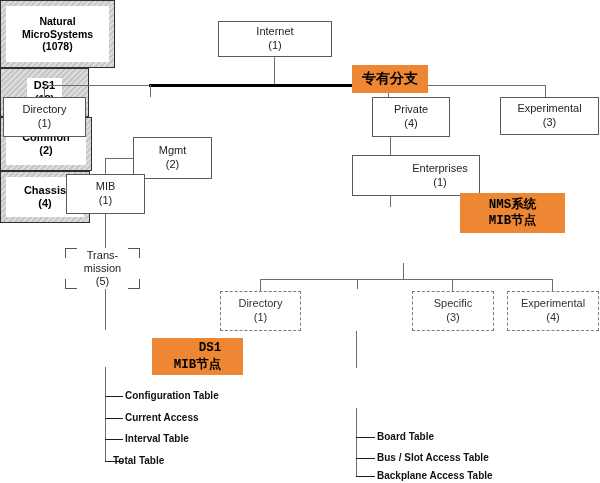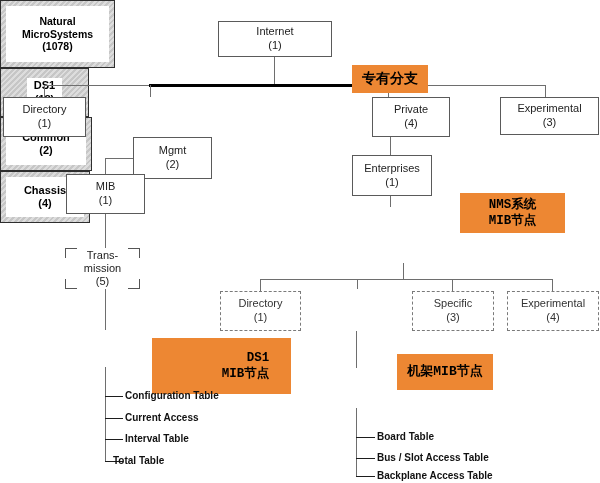--- a/index.html
+++ b/index.html
@@ -87,21 +87,21 @@
 (4)</span>
   </div>
   <div class="box" style="left:500px;top:97px;width:97px;height:36px;">
     <span class="lbl">Experimental
 (3)</span>
   </div>
   <div class="box" style="left:66px;top:174px;width:77px;height:38px;">
     <span class="lbl">MIB
 (1)</span>
   </div>
-  <div class="box" style="left:352px;top:155px;width:78px;height:39px;">
+  <div class="box" style="left:352px;top:155px;width:78px;height:39px;padding-left:48px;">
     <span class="lbl">Enterprises
 (1)</span>
   </div>
 
   <div class="bracket" style="left:65px;top:248px;width:75px;height:41px;">
     <span class="corner tl"></span>
     <span class="corner tr"></span>
     <span class="corner bl"></span>
     <span class="corner br"></span>
     <span class="lbl">Trans-
@@ -148,26 +148,23 @@
 (4)</span>
   </div>
 
   <div class="badge" style="left:352px;top:65px;width:76px;height:28px;font-size:14px;">
     <span class="lbl">专有分支</span>
   </div>
   <div class="badge" style="left:460px;top:193px;width:105px;height:40px;font-size:12.5px;">
     <span class="lbl">NMS系统
 MIB节点</span>
   </div>
-  <div class="badge" style="left:152px;top:338px;width:91px;height:56px;font-size:12.5px;padding-left:48px;">
+  <div class="badge" style="left:152px;top:338px;width:91px;height:37px;font-size:12.5px;">
     <span class="lbl">DS1
 MIB节点</span>
-  </div>
-  <div class="badge" style="left:397px;top:354px;width:96px;height:36px;font-size:13px;">
-    <span class="lbl">机架MIB节点</span>
   </div>
 
   <div class="leaf" style="left:125px;top:390px;">Configuration Table</div>
   <div class="leaf" style="left:125px;top:412px;">Current Access</div>
   <div class="leaf" style="left:125px;top:433px;">Interval Table</div>
   <div class="leaf" style="left:113px;top:455px;">Total Table</div>
   <div class="leaf" style="left:377px;top:431px;">Board Table</div>
   <div class="leaf" style="left:377px;top:470px;">Backplane Access Table</div>
   <div class="leaf" style="left:377px;top:452px;">Bus / Slot Access Table</div>
 

